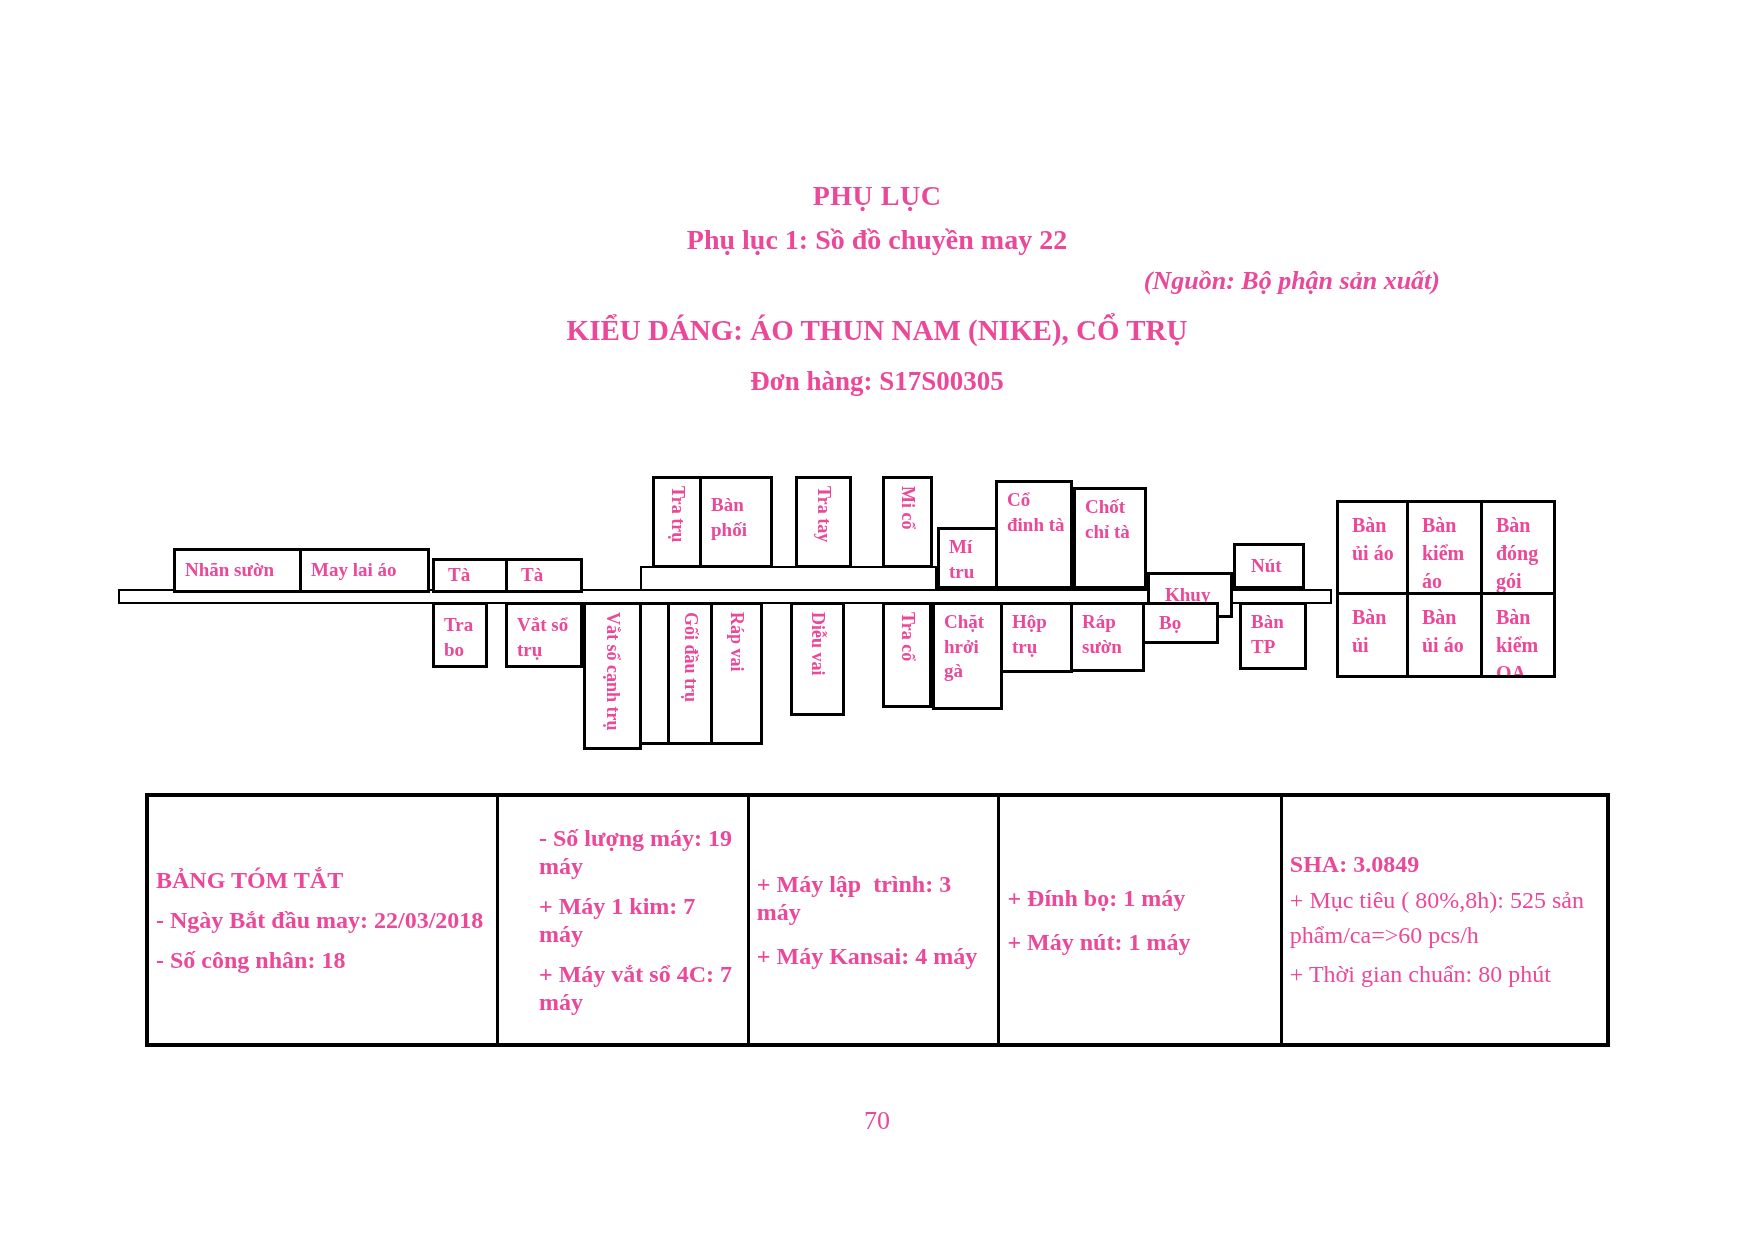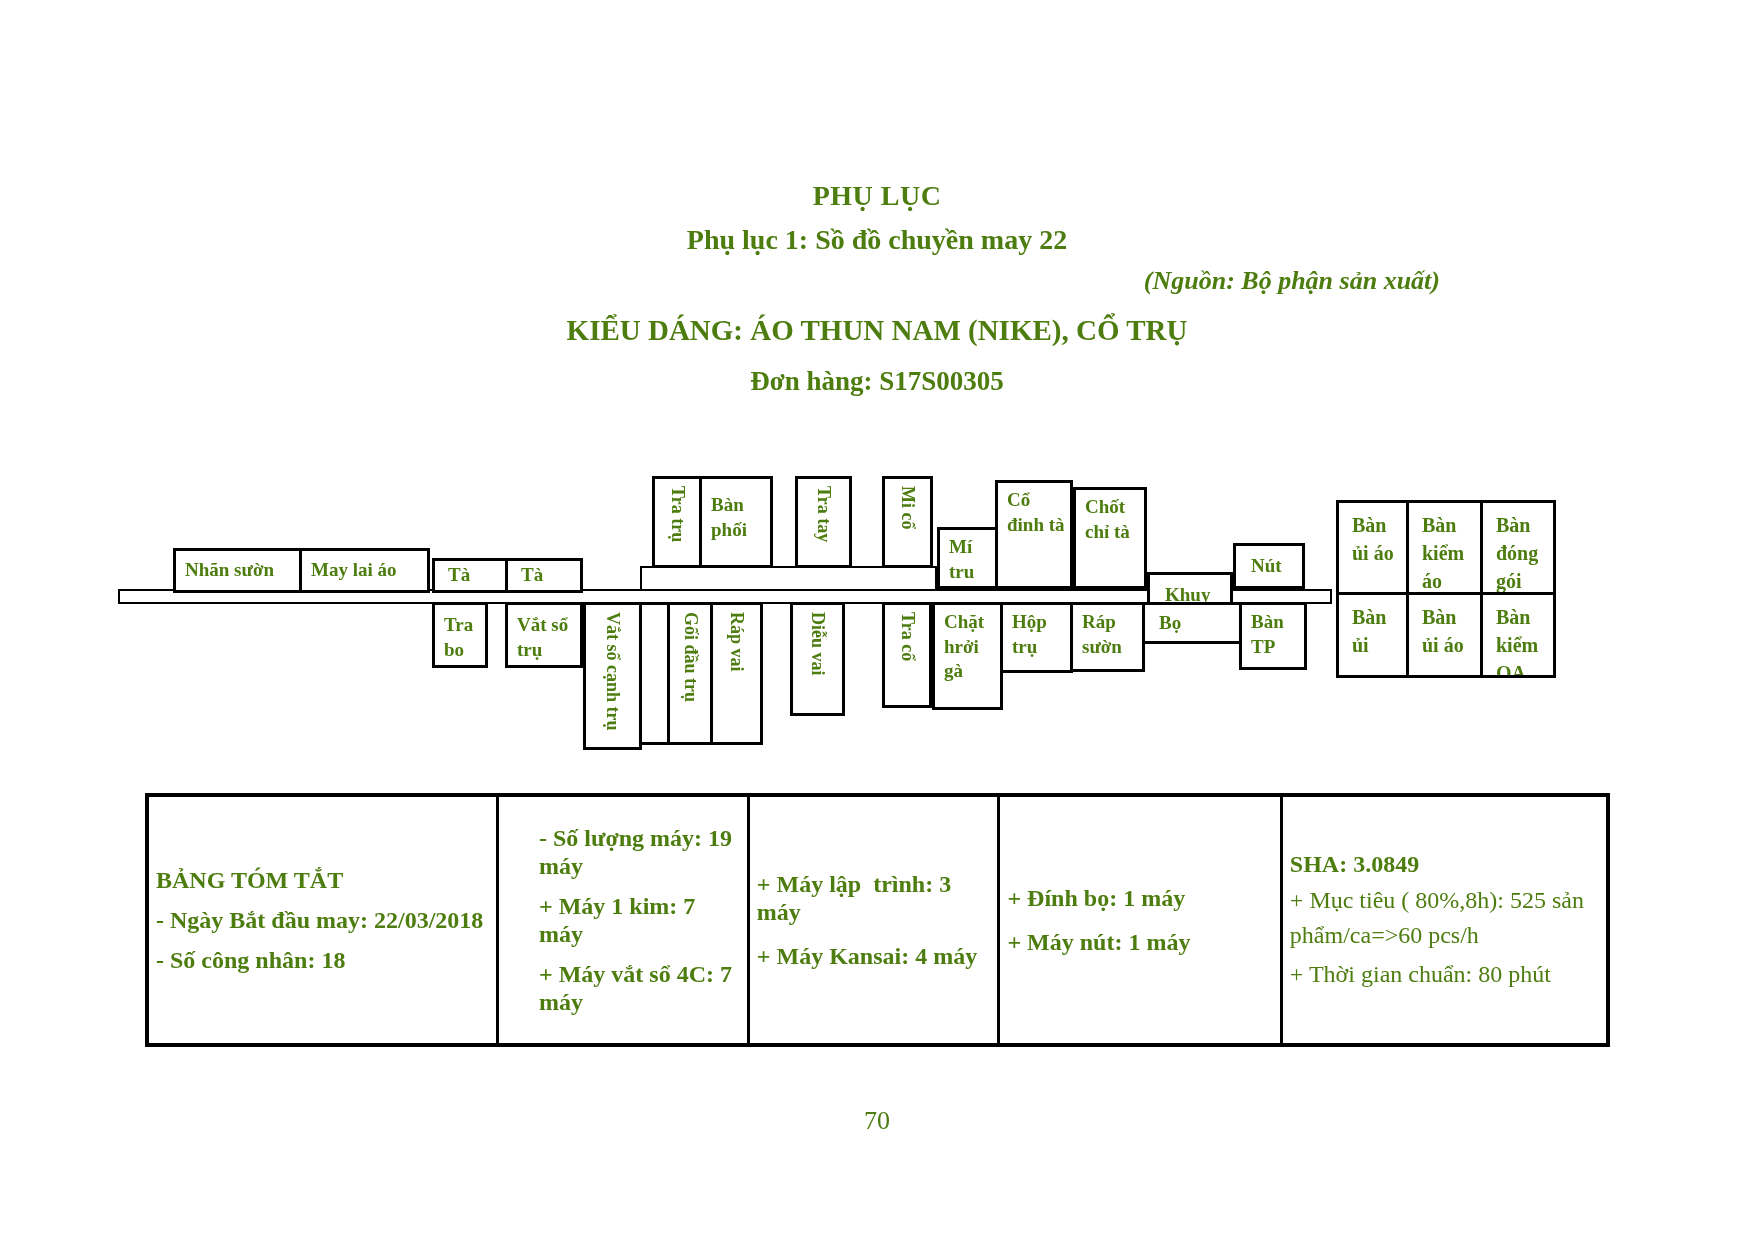--- a/index.html
+++ b/index.html
@@ -1,18 +1,18 @@
 <!DOCTYPE html>
 <html><head>
 <meta charset="utf-8">
 <style>
   html,body{margin:0;padding:0;background:#e8e8e8;}
   .page{
     position:relative;width:1754px;height:1240px;background:#ffffff;
-    font-family:"Liberation Serif","DejaVu Serif",serif;color:#4d7c0f;
+    font-family:"Liberation Serif","DejaVu Serif",serif;color:#ec4899;
     margin:0 auto;overflow:hidden;
   }
   
   .hline{position:absolute;left:0;width:100%;text-align:center;font-weight:bold;white-space:pre;}
   .h-title{top:180px;font-size:28px;letter-spacing:.5px;}
   .h-sub{top:224px;font-size:28px;}
   .h-source{top:266px;font-size:26px;font-style:italic;text-align:right;padding-right:314px;box-sizing:border-box;}
   .h-style{top:314px;font-size:29px;}
   .h-order{top:366px;font-size:27px;}
   
@@ -128,21 +128,21 @@
       </div>
     <div class="box topal" style="left:932px;top:602px;width:71px;height:108px;">
       <span>Chặt hrởi gà</span>
       </div>
     <div class="box topal" style="left:1000px;top:602px;width:73px;height:71px;">
       <span>Hộp trụ</span>
       </div>
     <div class="box topal" style="left:1070px;top:602px;width:75px;height:70px;">
       <span>Ráp sườn</span>
       </div>
-    <div class="box" style="left:1142px;top:602px;width:100px;height:42px;padding-left:14px;">
+    <div class="box" style="left:1142px;top:602px;width:77px;height:42px;padding-left:14px;">
       <span>Bọ</span>
       </div>
     <div class="box topal" style="left:1239px;top:602px;width:68px;height:68px;">
       <span>Bàn TP</span>
       </div>
 
     <div class="gridcell" style="left:1336px;top:500px;width:73px;height:95px;">
       <span>Bàn ủi áo</span></div>
     <div class="gridcell" style="left:1406px;top:500px;width:77px;height:95px;">
       <span>Bàn kiểm áo</span></div>

